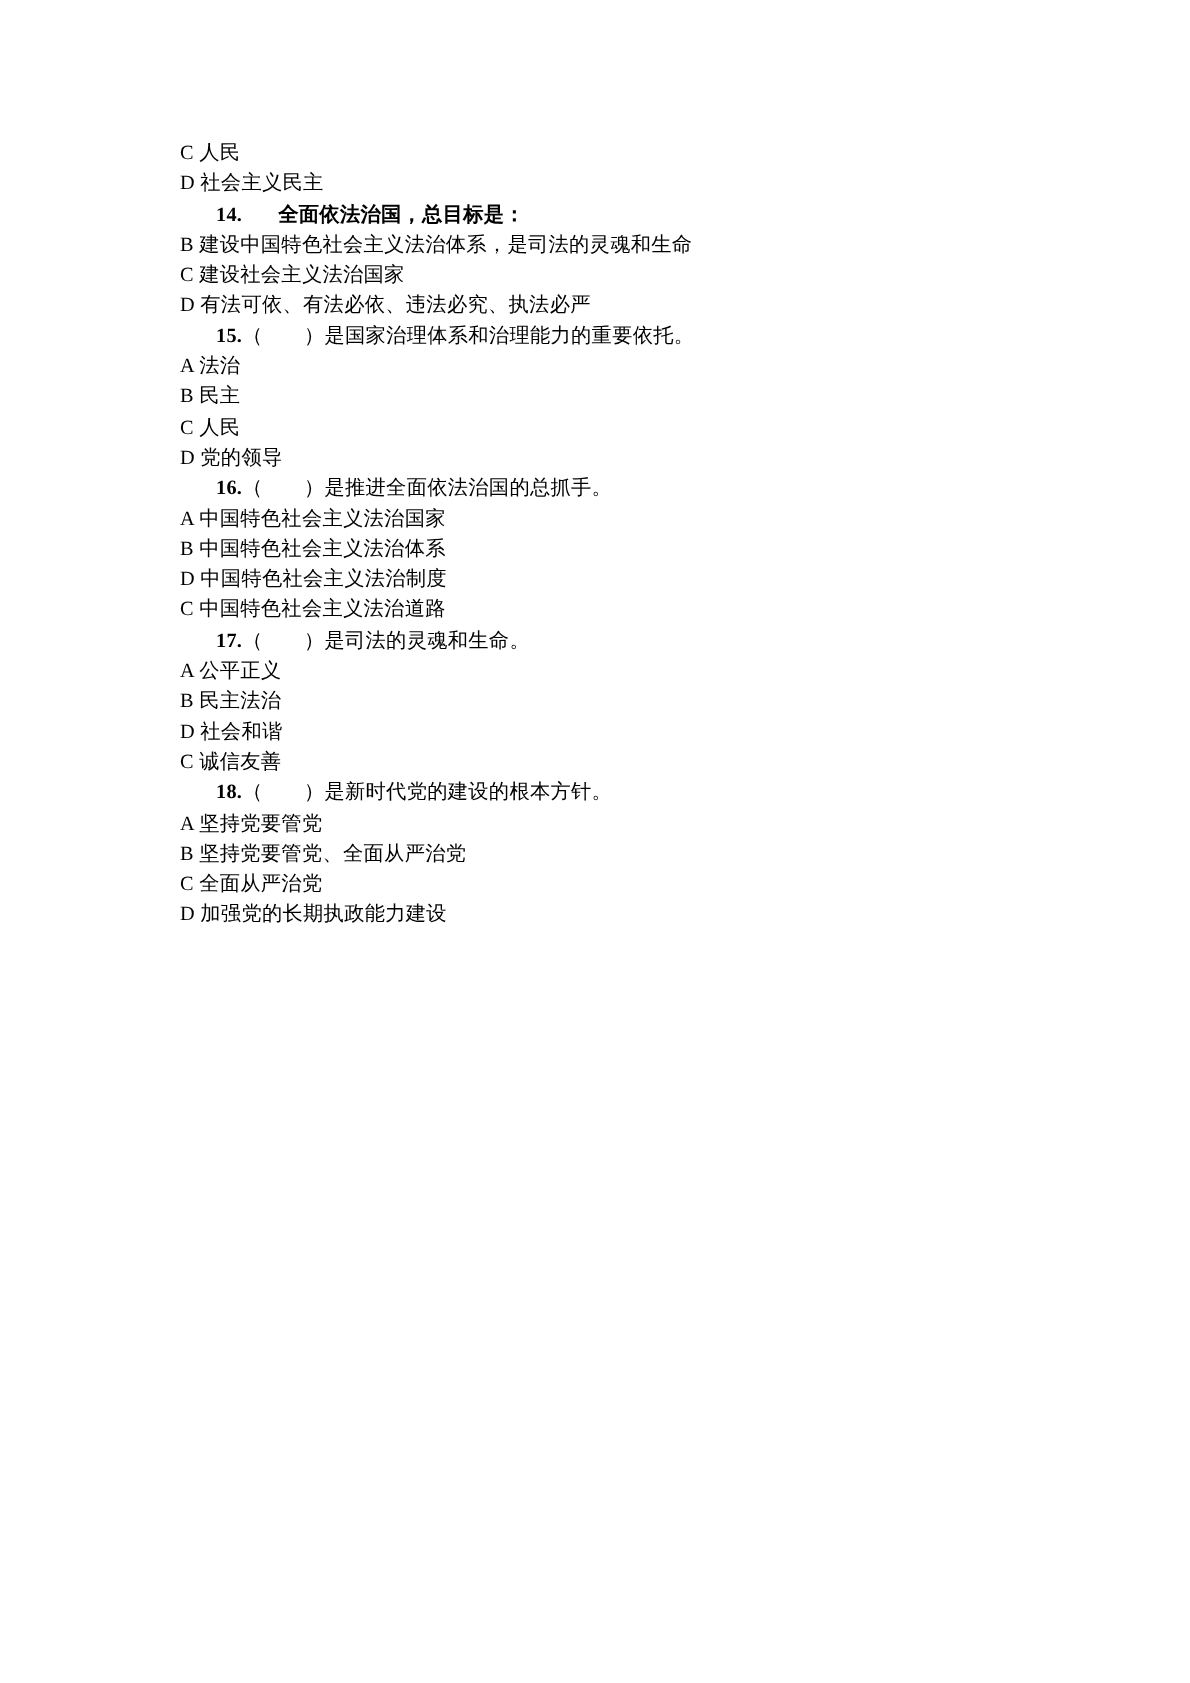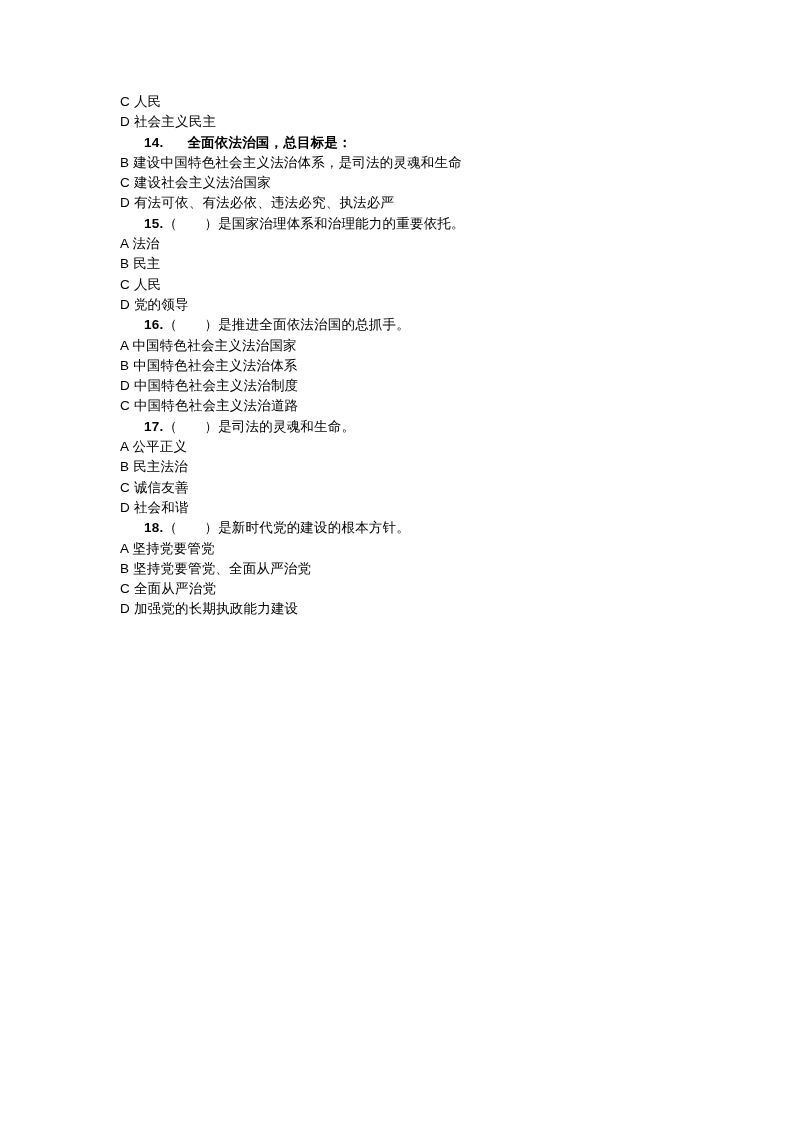--- a/index.html
+++ b/index.html
@@ -17,20 +17,21 @@
     position: relative;
     width: 793px;
     height: 1122px;
     background: #ffffff;
     box-sizing: border-box;
     padding: 92px 96px 0 120px;
   }
   .doc-body {
     font-size: 13.5px;
     line-height: 20.3px;
+    font-family: Liberation Serif, serif;
   }
   .line {
     white-space: pre;
     letter-spacing: 0.2px;
   }
   .q-line {
     white-space: pre;
     letter-spacing: 0.2px;
   }
   .q-num {
@@ -63,22 +64,22 @@
 
     <div class="block q-line"><span class="q-num">16.</span><span>（　　）是推进全面依法治国的总抓手。</span></div>
     <div class="block line"><span>A 中国特色社会主义法治国家</span></div>
     <div class="block line"><span>B 中国特色社会主义法治体系</span></div>
     <div class="block line"><span>D 中国特色社会主义法治制度</span></div>
     <div class="block line"><span>C 中国特色社会主义法治道路</span></div>
 
     <div class="block q-line"><span class="q-num">17.</span><span>（　　）是司法的灵魂和生命。</span></div>
     <div class="block line"><span>A 公平正义</span></div>
     <div class="block line"><span>B 民主法治</span></div>
+    <div class="block line"><span>D 社会和谐</span></div>
     <div class="block line"><span>C 诚信友善</span></div>
-    <div class="block line"><span>D 社会和谐</span></div>
 
     <div class="block q-line"><span class="q-num">18.</span><span>（　　）是新时代党的建设的根本方针。</span></div>
     <div class="block line"><span>A 坚持党要管党</span></div>
     <div class="block line"><span>B 坚持党要管党、全面从严治党</span></div>
     <div class="block line"><span>C 全面从严治党</span></div>
     <div class="block line"><span>D 加强党的长期执政能力建设</span></div>
 
   </div>
 </div>
 

